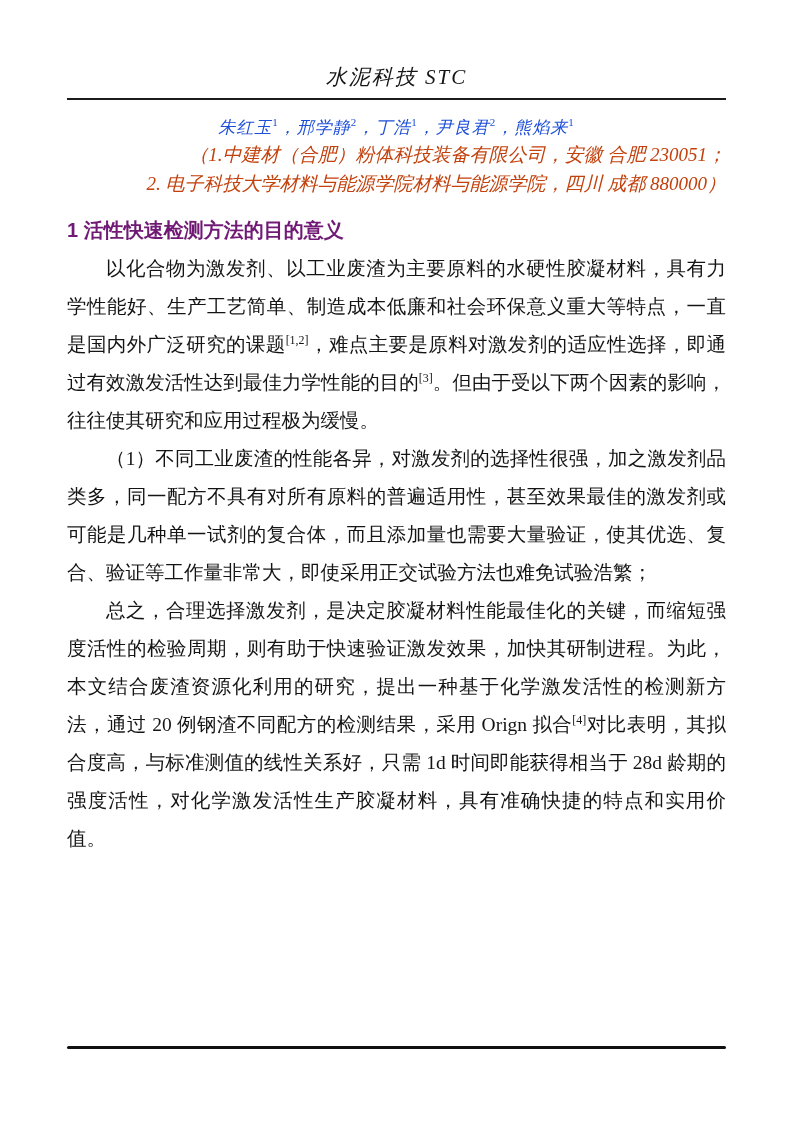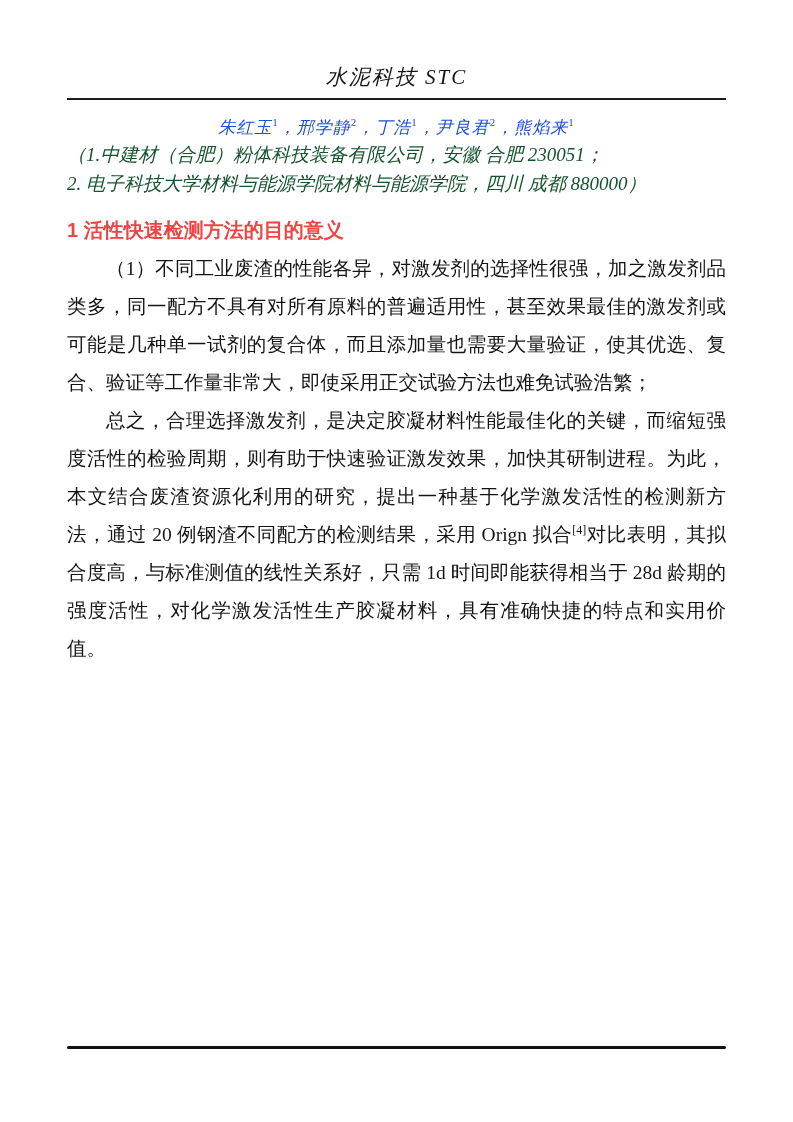--- a/index.html
+++ b/index.html
@@ -55,35 +55,35 @@
     line-height: 24px;
     font-style: italic; 
     letter-spacing: 1px;
     color: #1d4ed8;
   }
   .author-line sup {
     font-size: 11px;
     font-style: normal;
   }
   .affiliation {
-    text-align: left;
+    text-align: right;
     font-size: 19px;
     line-height: 29px;
     font-style: italic; 
-    color: #14532d;
+    color: #c2410c;
   }
   .affiliation:first-of-type { margin-top: 6px; }
   
   .section-heading {
     margin: 18px 0 0 0;
     font-family: "Liberation Sans", "DejaVu Sans", sans-serif;
     font-weight: bold;
     font-size: 20px;
     line-height: 28px;
-    color: #ef4444;
+    color: #701a75;
   }
   .body-text { margin-top: 6px; }
   .body-text p {
     margin: 0;
     text-align: justify;
     text-justify: inter-character;
     text-indent: 2em;
     font-size: 19.5px;
     line-height: 38px;
     color: #141414;
@@ -133,20 +133,21 @@
 
 
   <div class="author-line">朱红玉<sup>1</sup>，邢学静<sup>2</sup>，丁浩<sup>1</sup>，尹良君<sup>2</sup>，熊焰来<sup>1</sup></div>
 
   <div class="affiliation">（1.中建材（合肥）粉体科技装备有限公司，安徽 合肥 230051；</div>
   <div class="affiliation">2. 电子科技大学材料与能源学院材料与能源学院，四川 成都 880000）</div>
 
   <h2 class="section-heading">1 活性快速检测方法的目的意义</h2>
 
   <div class="body-text">
+    <p>以化合物为激发剂、以工业废渣为主要原料的水硬性胶凝材料，具有力学性能好、生产工艺简单、制造成本低廉和社会环保意义重大等特点，一直是国内外广泛研究的课题<sup>[1,2]</sup>，难点主要是原料对激发剂的适应性选择，即通过有效激发活性达到最佳力学性能的目的<sup>[3]</sup>。但由于受以下两个因素的影响，往往使其研究和应用过程极为缓慢。</p>
     <p>（1）不同工业废渣的性能各异，对激发剂的选择性很强，加之激发剂品类多，同一配方不具有对所有原料的普遍适用性，甚至效果最佳的激发剂或可能是几种单一试剂的复合体，而且添加量也需要大量验证，使其优选、复合、验证等工作量非常大，即使采用正交试验方法也难免试验浩繁；</p>
     <p>总之，合理选择激发剂，是决定胶凝材料性能最佳化的关键，而缩短强度活性的检验周期，则有助于快速验证激发效果，加快其研制进程。为此，本文结合废渣资源化利用的研究，提出一种基于化学激发活性的检测新方法，通过 20 例钢渣不同配方的检测结果，采用 Orign 拟合<sup>[4]</sup>对比表明，其拟合度高，与标准测值的线性关系好，只需 1d 时间即能获得相当于 28d 龄期的强度活性，对化学激发活性生产胶凝材料，具有准确快捷的特点和实用价值。</p>
   </div>
 
   <footer class="page-footer">
     <div class="footer-rule"></div>
   </footer>
 
 </div>
 

